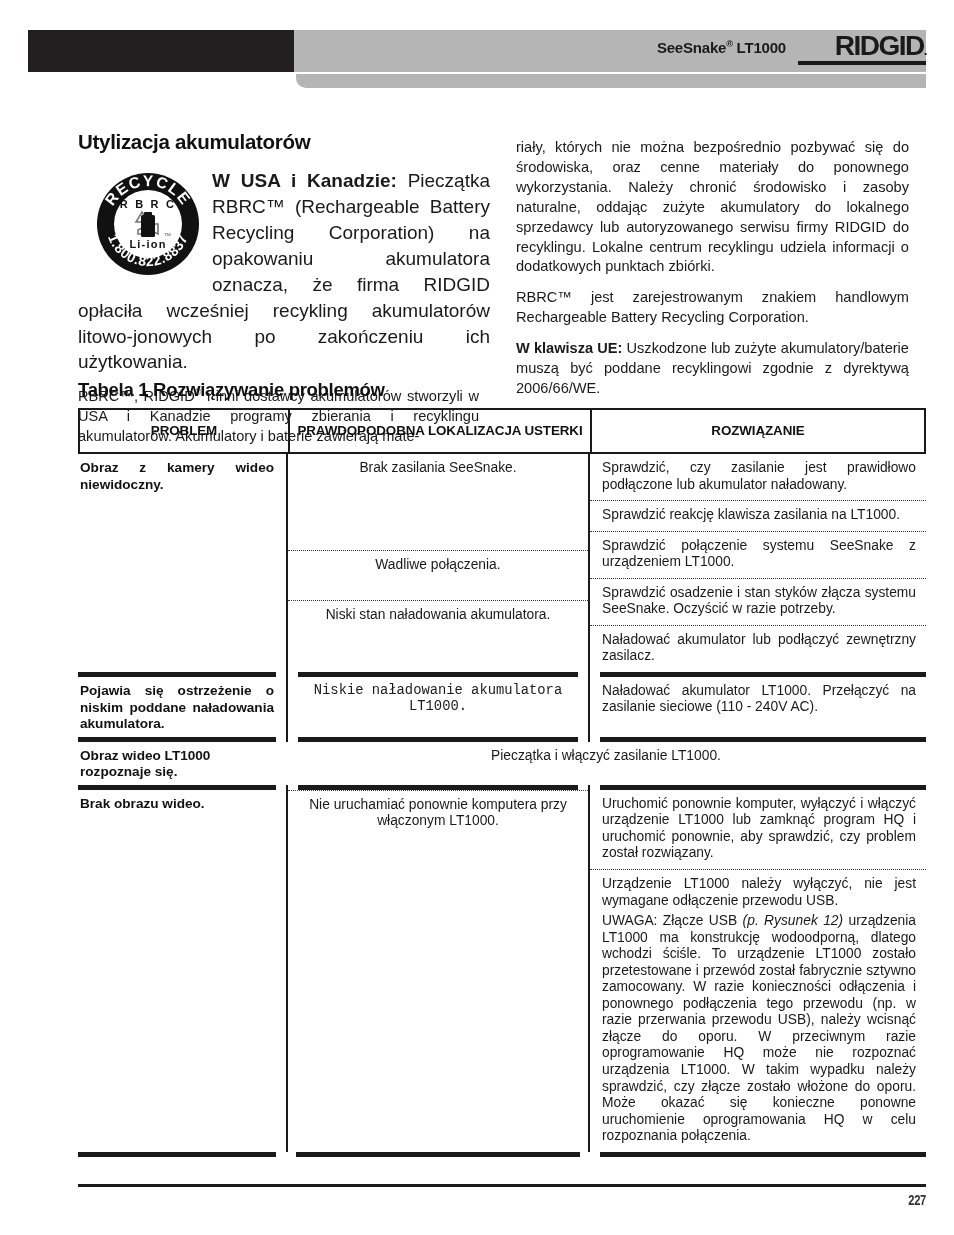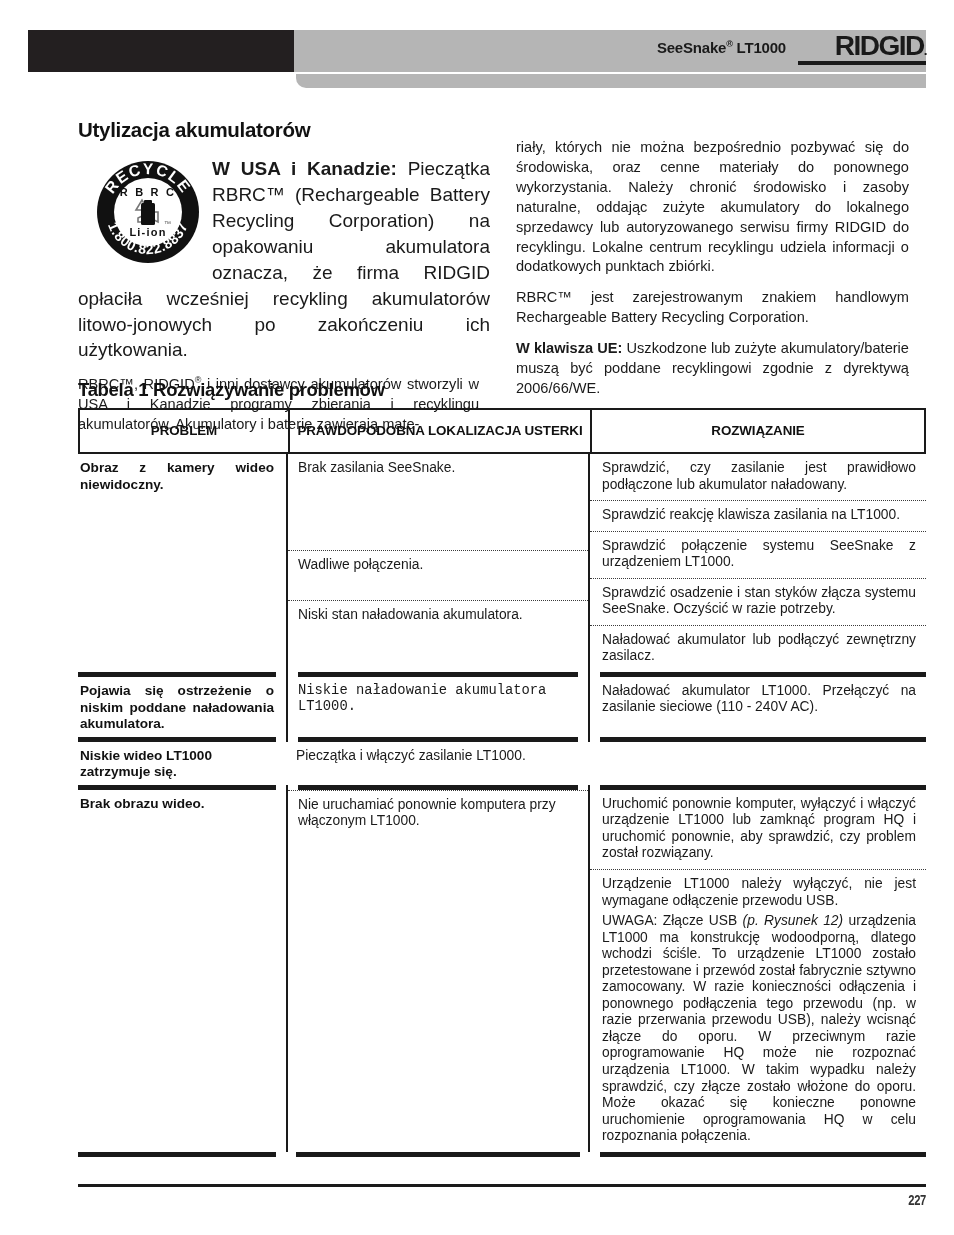--- a/index.html
+++ b/index.html
@@ -68,21 +68,21 @@
     margin-top: 1px;
     height: 4px;
     background: #1a1a1a;
     width: 128px;
     margin-left: auto;
   }
 
   
   .col-left {
     position: absolute;
-    left: 78px; top: 118px;
+    left: 78px; top: 130px;
     width: 412px;
   }
   .col-right {
     position: absolute;
     left: 516px; top: 138px;
     width: 404px;
   }
   h1.sec-title {
     margin: 0 0 14px 0;
     font-size: 20.5px;
@@ -173,21 +173,21 @@
   .prob-text.nj { text-align: left; }
 
   .sub {
     font-size: 13.8px;
     line-height: 1.2;
     color: #1a1a1a;
     padding: 6px 10px 7px 12px;
     box-sizing: border-box;
     text-align: justify;
   }
-  .sub.nj { text-align: left; padding-left: 10px; }
+  .sub.nj { text-align: center; padding-left: 10px; }
   .sub.dotted-top {
     border-top: 1.6px dotted #3a3a3a;
   }
   .sub em { font-style: italic; }
 
   
   .rowsep { display: flex; height: 5px; }
   .rowsep .s1 { width: 208px; }
   .rowsep .s2 { width: 304px; border-left: 2.5px solid #1a1a1a; border-right: 2.5px solid #1a1a1a; box-sizing: border-box; }
   .rowsep .s3 { flex: 1 1 auto; }
@@ -343,21 +343,21 @@
     <div class="s2">
         <div class="bar"></div>
       </div>
     <div class="s3">
         <div class="bar"></div>
       </div>
   </div>
 
   <div class="trow">
     <div class="cell c1">
-      <div class="prob-text nj">Niskie wideo LT1000 zatrzymuje się.</div>
+      <div class="prob-text nj">Obraz wideo LT1000 rozpoznaje się.</div>
     </div>
     <div class="cell c3">
       <div class="sub nj">Pieczątka i włączyć zasilanie LT1000.</div>
     </div>
   </div>
 
   <div class="rowsep">
     <div class="s1">
         <div class="bar"></div>
       </div>

